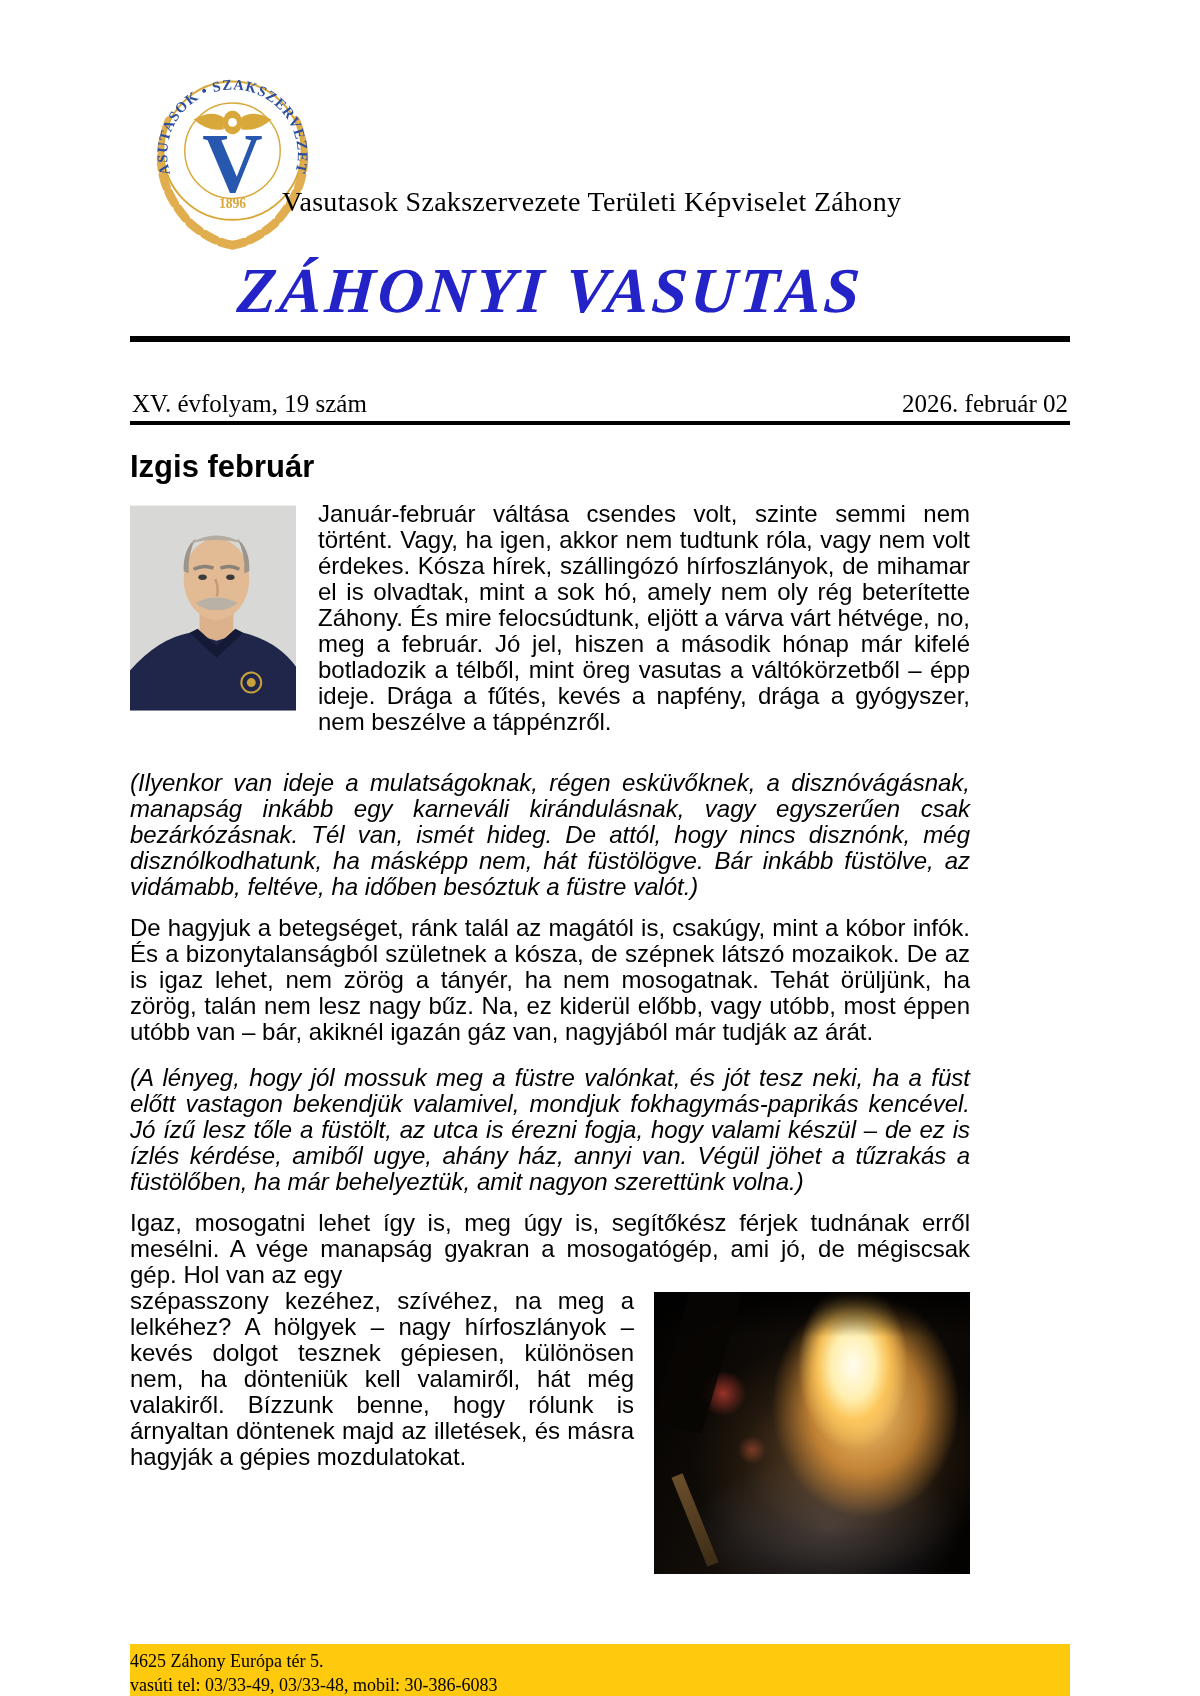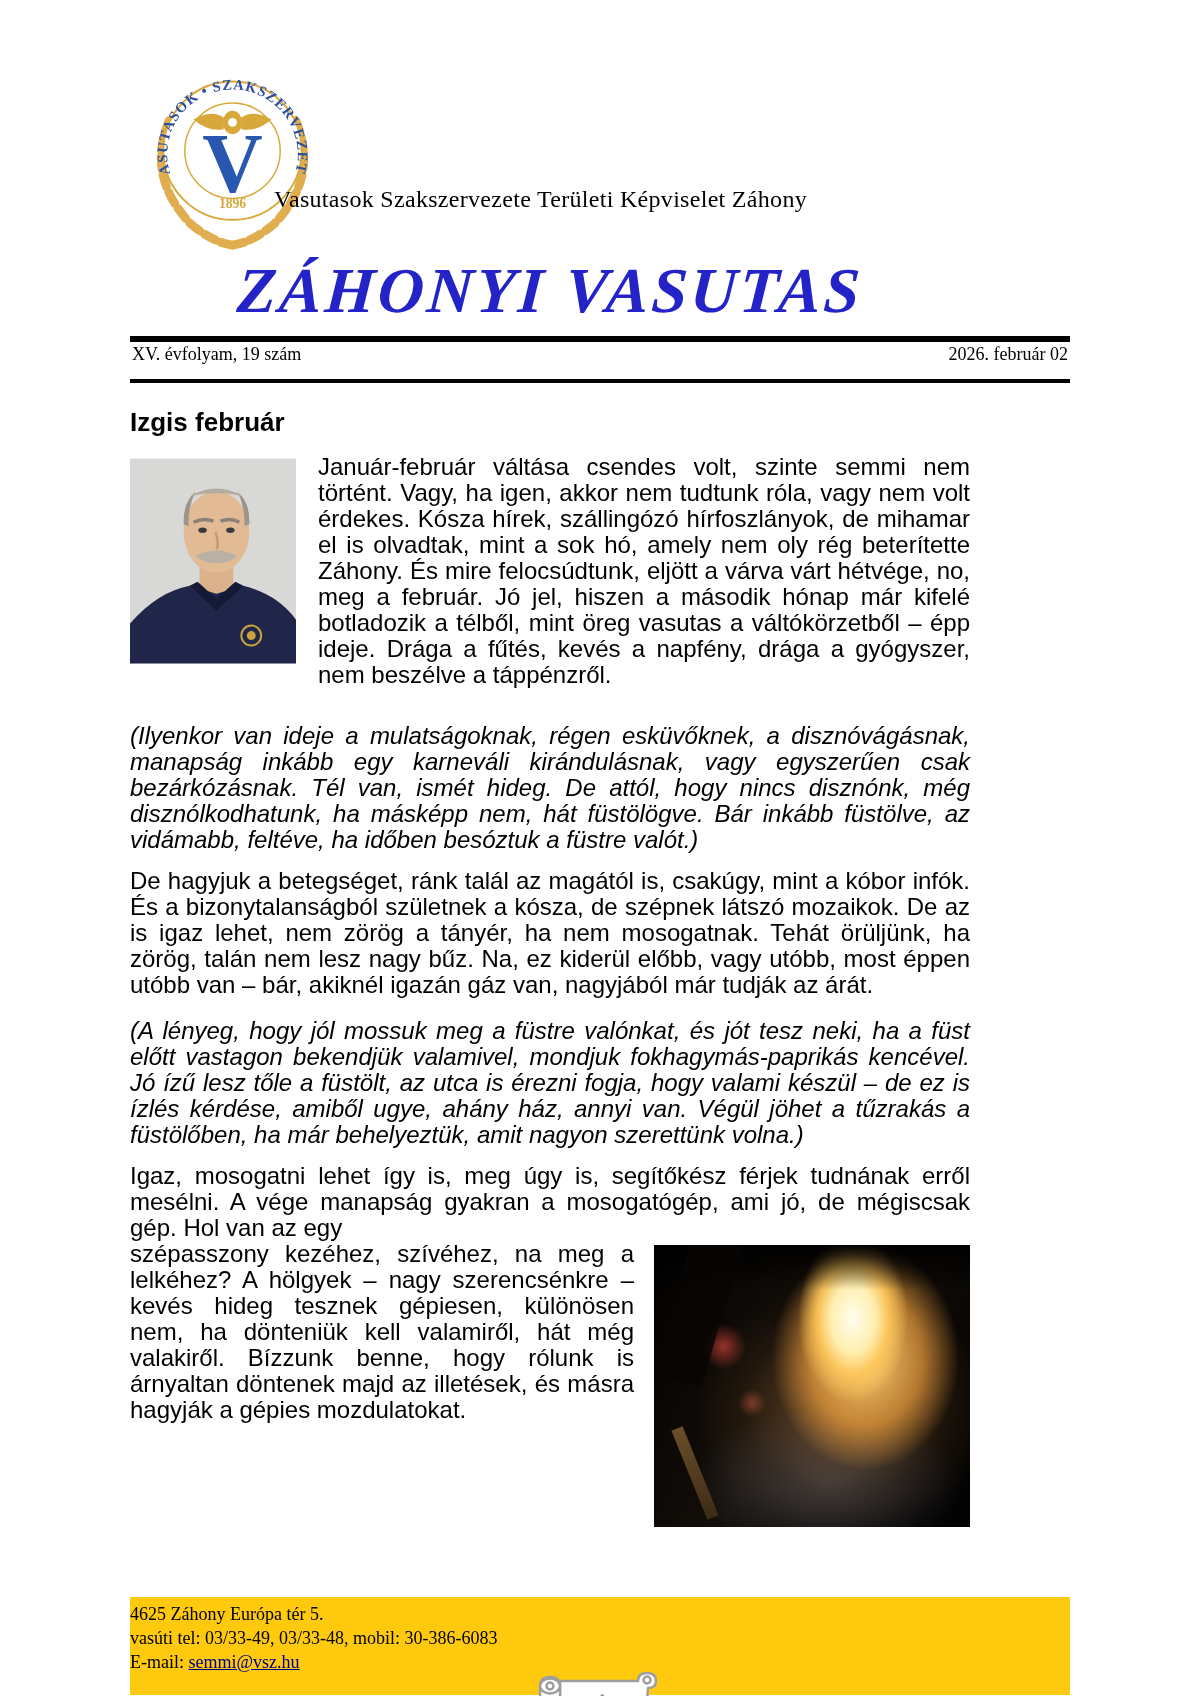--- a/index.html
+++ b/index.html
@@ -7,38 +7,38 @@
   .page {
     position:relative; width:1200px; height:1696px; margin:0 auto;
     background:#fff; overflow:hidden;
     font-family:"Liberation Serif", serif; color:#000;
     padding:0 130px;
   }
   
   .masthead { position:relative; height:200px; margin-top:60px; }
   .logo { position:absolute; left:10px; top:0; width:185px; height:195px; }
   .org-line {
-    position:absolute; left:144px; top:126px;
-    font-size:24px; letter-spacing:.3px; white-space:nowrap;
+    position:absolute; left:152px; top:126px;
+    font-size:28px; letter-spacing:.3px; white-space:nowrap;
   }
   .title {
     width:840px; text-align:center; margin-top:-6px;
     font-family:"Liberation Serif", serif; font-style:italic; font-weight:bold;
     font-size:64px; letter-spacing:3px; color:var(--title_blue,#2323c8);
     transform:skewX(-4deg);
   }
   .rule-thick { width:940px; height:6px; background:#000; margin-top:8px; }
   .rule-thin  { width:940px; height:4px; background:#000; }
   .vol-row {
     width:940px; display:flex; justify-content:space-between;
-    font-size:18px; padding:2px 2px 14px 2px;
+    font-size:25px; padding:2px 2px 3px 2px;margin-top:46px;
   }
   
   .article { font-family:"Liberation Sans", sans-serif; }
-  .article h2 { font-size:26px; font-weight:bold; margin:24px 0 16px 0; }
+  .article h2 { font-size:31px; font-weight:bold; margin:24px 0 16px 0; }
   .body-p {
     width:840px; text-align:justify; font-size:24px; line-height:26px;
     margin:0 0 15px 0;
   }
   .italic { font-style:italic;margin-top:20px; }
   .lead { width:840px; margin-bottom:15px; overflow:hidden; }
   .portrait { float:left; width:166px; height:206px; margin:4px 22px 2px 0; }
   .no-gap { margin-bottom:0; }
   .wrap { width:840px; overflow:hidden; }
   .fire {
@@ -140,21 +140,21 @@
       <p class="body-p">Január-február váltása csendes volt, szinte semmi nem történt. Vagy, ha igen, akkor nem tudtunk róla, vagy nem volt érdekes. Kósza hírek, szállingózó hírfoszlányok, de mihamar el is olvadtak, mint a sok hó, amely nem oly rég beterítette Záhony. És mire felocsúdtunk, eljött a várva várt hétvége, no, meg a február. Jó jel, hiszen a második hónap már kifelé botladozik a télből, mint öreg vasutas a váltókörzetből – épp ideje. Drága a fűtés, kevés a napfény, drága a gyógyszer, nem beszélve a táppénzről.</p>
     </div>
 
     <p class="body-p italic">(Ilyenkor van ideje a mulatságoknak, régen esküvőknek, a disznóvágásnak, manapság inkább egy karneváli kirándulásnak, vagy egyszerűen csak bezárkózásnak. Tél van, ismét hideg. De attól, hogy nincs disznónk, még disznólkodhatunk, ha másképp nem, hát füstölögve. Bár inkább füstölve, az vidámabb, feltéve, ha időben besóztuk a füstre valót.)</p>
     <p class="body-p">De hagyjuk a betegséget, ránk talál az magától is, csakúgy, mint a kóbor infók. És a bizonytalanságból születnek a kósza, de szépnek látszó mozaikok. De az is igaz lehet, nem zörög a tányér, ha nem mosogatnak. Tehát örüljünk, ha zörög, talán nem lesz nagy bűz. Na, ez kiderül előbb, vagy utóbb, most éppen utóbb van – bár, akiknél igazán gáz van, nagyjából már tudják az árát.</p>
     <p class="body-p italic">(A lényeg, hogy jól mossuk meg a füstre valónkat, és jót tesz neki, ha a füst előtt vastagon bekendjük valamivel, mondjuk fokhagymás-paprikás kencével. Jó ízű lesz tőle a füstölt, az utca is érezni fogja, hogy valami készül – de ez is ízlés kérdése, amiből ugye, ahány ház, annyi van. Végül jöhet a tűzrakás a füstölőben, ha már behelyeztük, amit nagyon szerettünk volna.)</p>
 
     <p class="body-p no-gap">Igaz, mosogatni lehet így is, meg úgy is, segítőkész férjek tudnának erről mesélni. A vége manapság gyakran a mosogatógép, ami jó, de mégiscsak gép. Hol van az egy</p>
     <div class="wrap">
       <div class="fire"></div>
-      <p class="body-p">szépasszony kezéhez, szívéhez, na meg a lelkéhez? A hölgyek – nagy szerencsénkre – kevés hideg tesznek gépiesen, különösen nem, ha dönteniük kell valamiről, hát még valakiről. Bízzunk benne, hogy rólunk is árnyaltan döntenek majd az illetések, és másra hagyják a gépies mozdulatokat.</p>
+      <p class="body-p">szépasszony kezéhez, szívéhez, na meg a lelkéhez? A hölgyek – nagy hírfoszlányok – kevés dolgot tesznek gépiesen, különösen nem, ha dönteniük kell valamiről, hát még valakiről. Bízzunk benne, hogy rólunk is árnyaltan döntenek majd az illetések, és másra hagyják a gépies mozdulatokat.</p>
     </div>
   </div>
 
   <div class="footer">
     <div>4625 Záhony Európa tér 5.</div>
     <div>vasúti tel: 03/33-49, 03/33-48, mobil: 30-386-6083</div>
     <div>
       <span>E-mail:</span>
       <a href="#">semmi@vsz.hu</a>
     </div>

